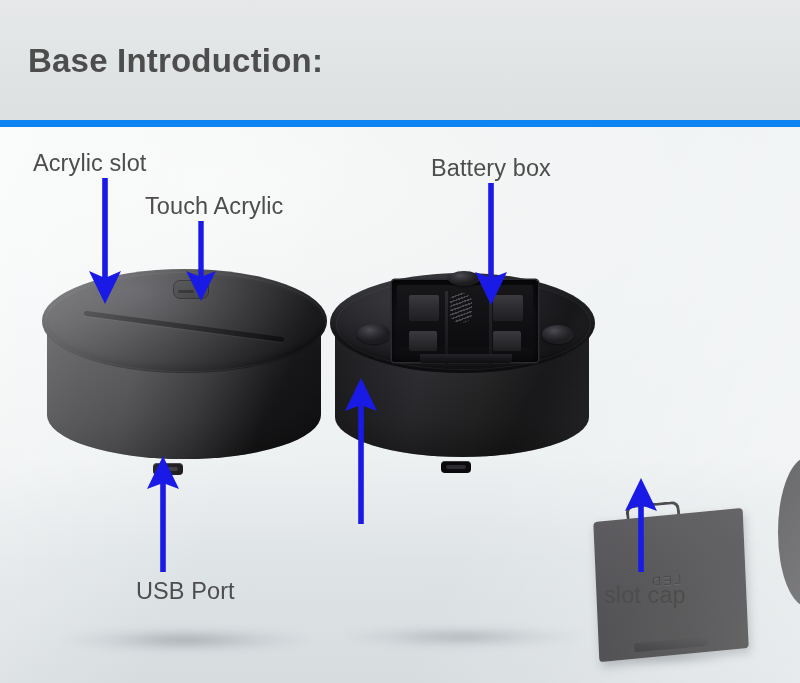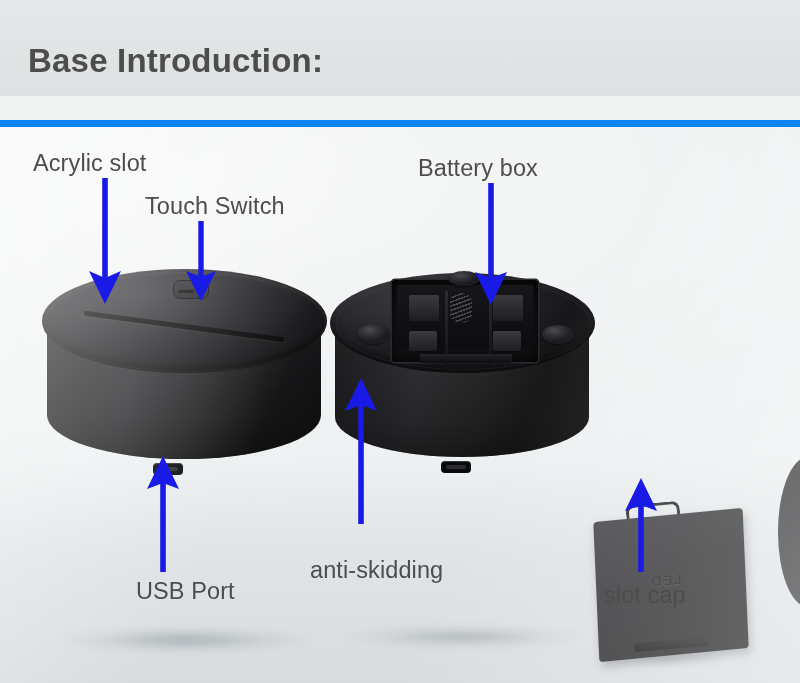--- a/index.html
+++ b/index.html
@@ -6,21 +6,21 @@
   html,body{margin:0;padding:0;}
   body{
     width:800px;height:683px;overflow:hidden;
     font-family:"Liberation Sans","DejaVu Sans",sans-serif;
     background:#f2f4f4;
   }
   #page{position:relative;width:800px;height:683px;overflow:hidden;}
 
   
   .header-band{
-    position:absolute;left:0;top:0;width:800px;height:96px;
+    position:absolute;left:0;top:0;width:800px;height:120px;
     background:linear-gradient(180deg,#e6e8e9 0%,#e1e4e5 55%,#dee1e2 100%);
   }
   .header-title{
     position:absolute;left:28px;top:42px;
     font-size:33px;font-weight:bold;color:#4d4d4d;
     letter-spacing:.2px;white-space:nowrap;
   }
   .header-rule{
     position:absolute;left:0;top:120px;width:800px;height:7px;
     background:#0d84f2;
@@ -292,24 +292,23 @@
       <div class="cap-plate"></div>
       <div class="cap-led">LED</div>
       <div class="cap-tab"></div>
     </div>
 
     <div class="edge-right"></div>
     <div class="stage-sheen"></div>
   </div>
 
   <div class="lbl" style="left:33px;top:150px;text-align:right;">Acrylic slot</div>
-  <div class="lbl" style="left:145px;top:193px;">Touch Switch</div>
-  <div class="lbl" style="left:418px;top:155px;">Battery box</div>
+  <div class="lbl" style="left:145px;top:193px;">Touch Acrylic</div>
+  <div class="lbl" style="left:431px;top:155px;">Battery box</div>
   <div class="lbl" style="left:103px;top:578px;margin-left:33px;">USB Port</div>
-  <div class="lbl" style="left:310px;top:557px;">anti-skidding</div>
   <div class="lbl" style="left:604px;top:582px;">slot cap</div>
 
   <div class="arrow" style="left:88px;top:178px;">
     <svg width="34" height="126" viewBox="0 0 34 126">
       <path d="M14.2 0 H19.8 V100 H14.2 Z" fill="#1a1ae6"></path>
       <path d="M17 126 L1 93 L17 100 L33 93 Z" fill="#1a1ae6"></path>
     </svg>
   </div>
 
   <div class="arrow" style="left:185px;top:221px;">

